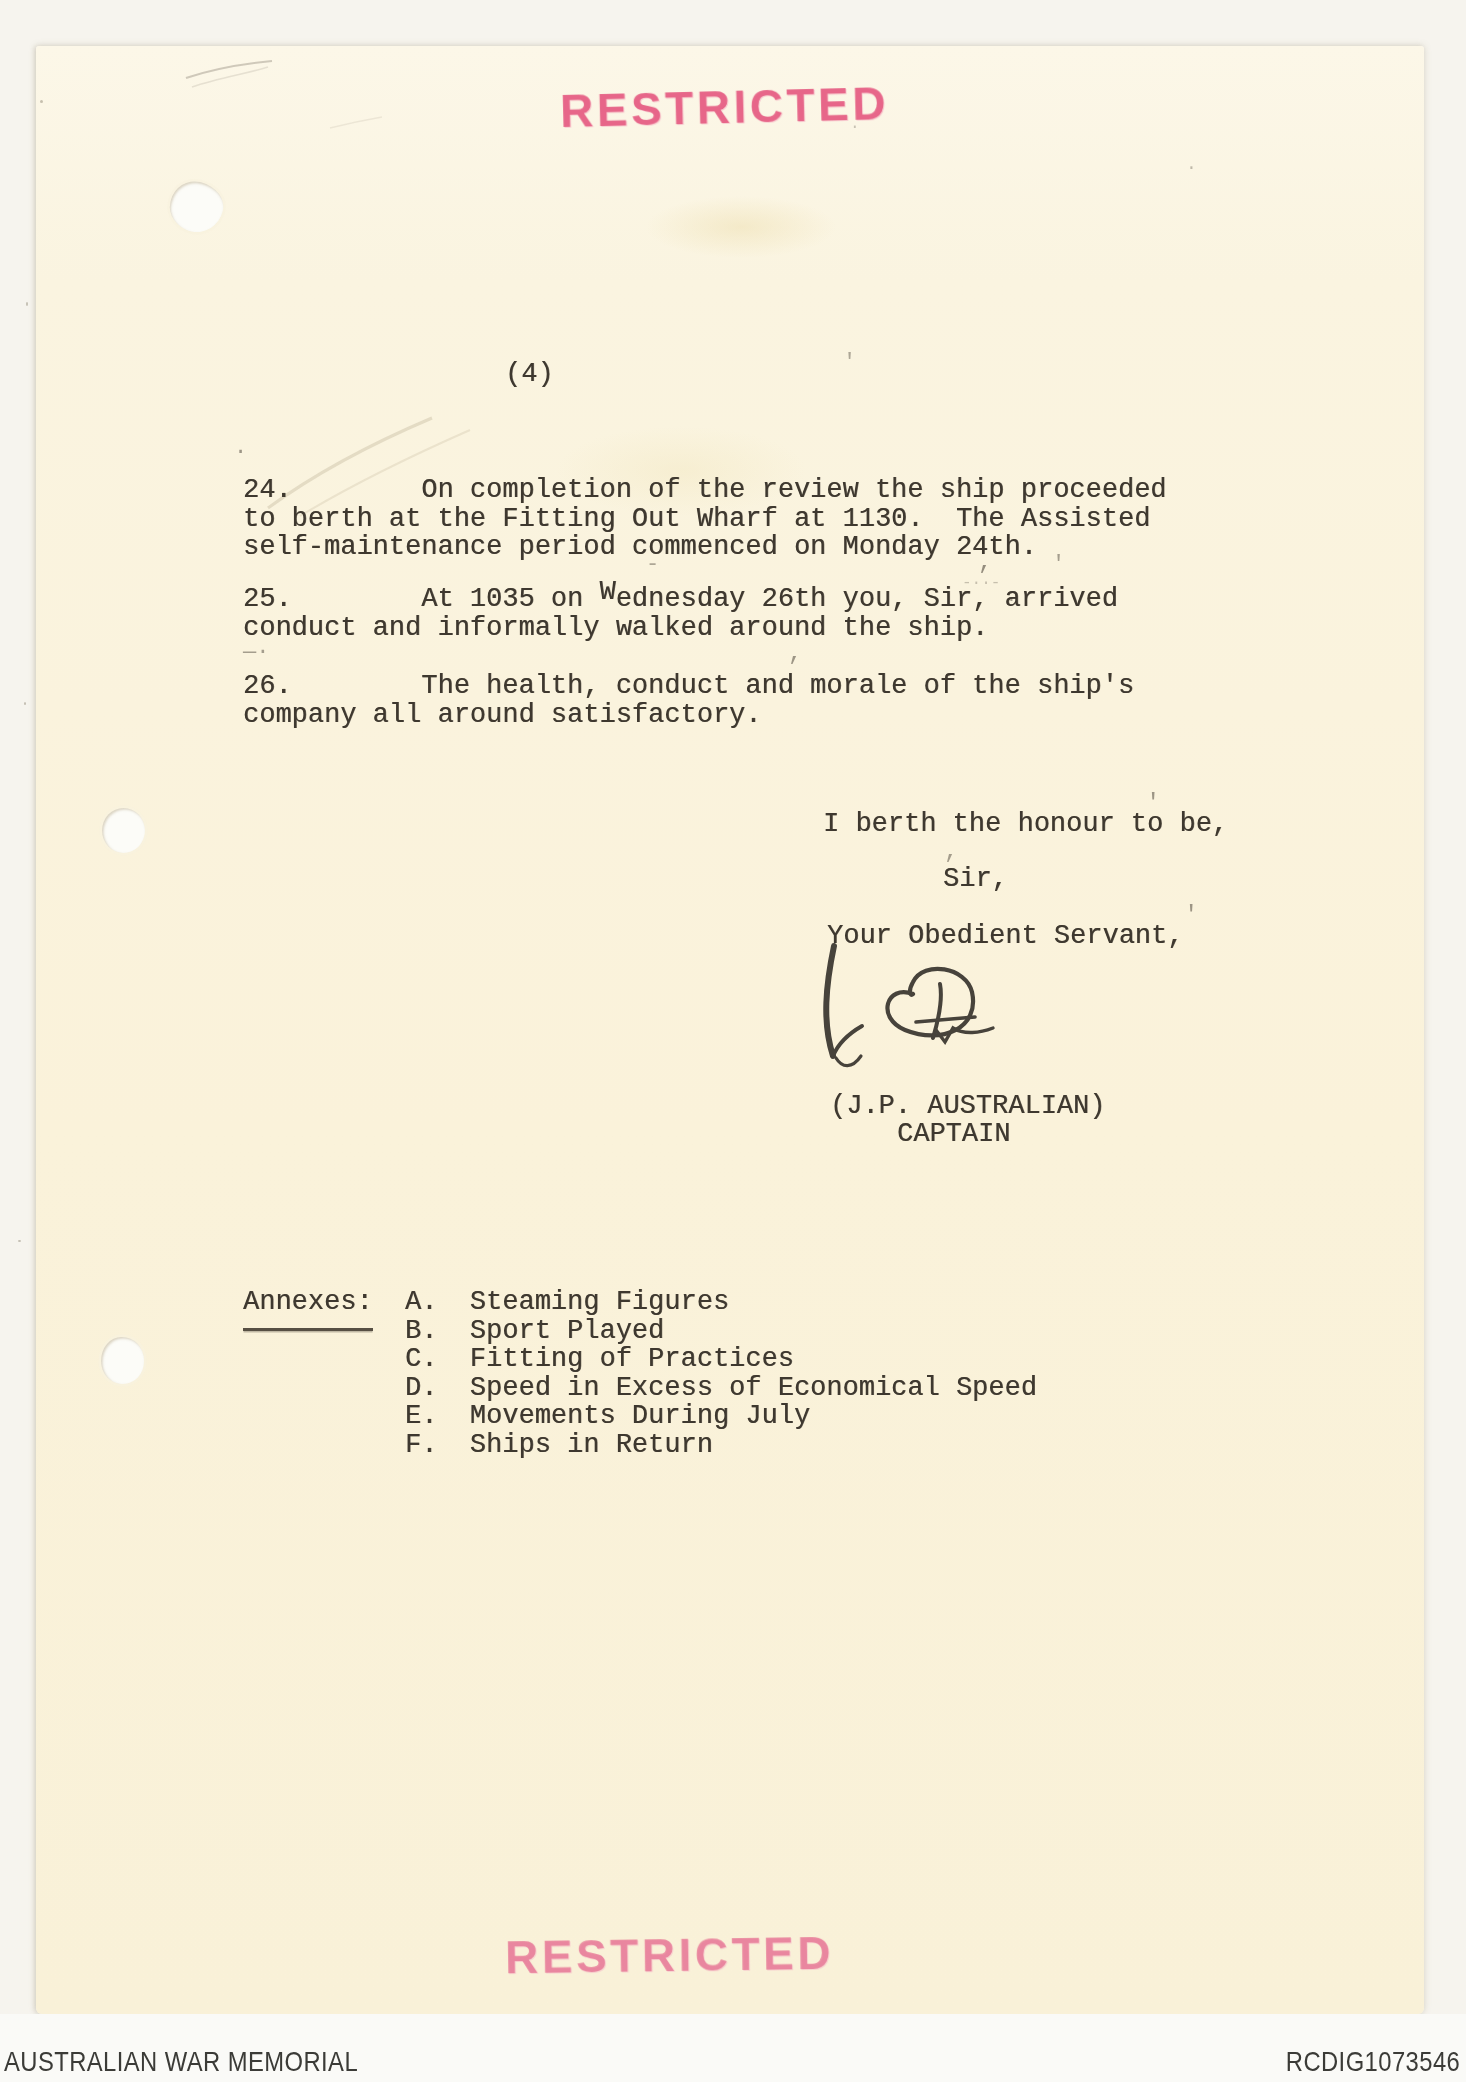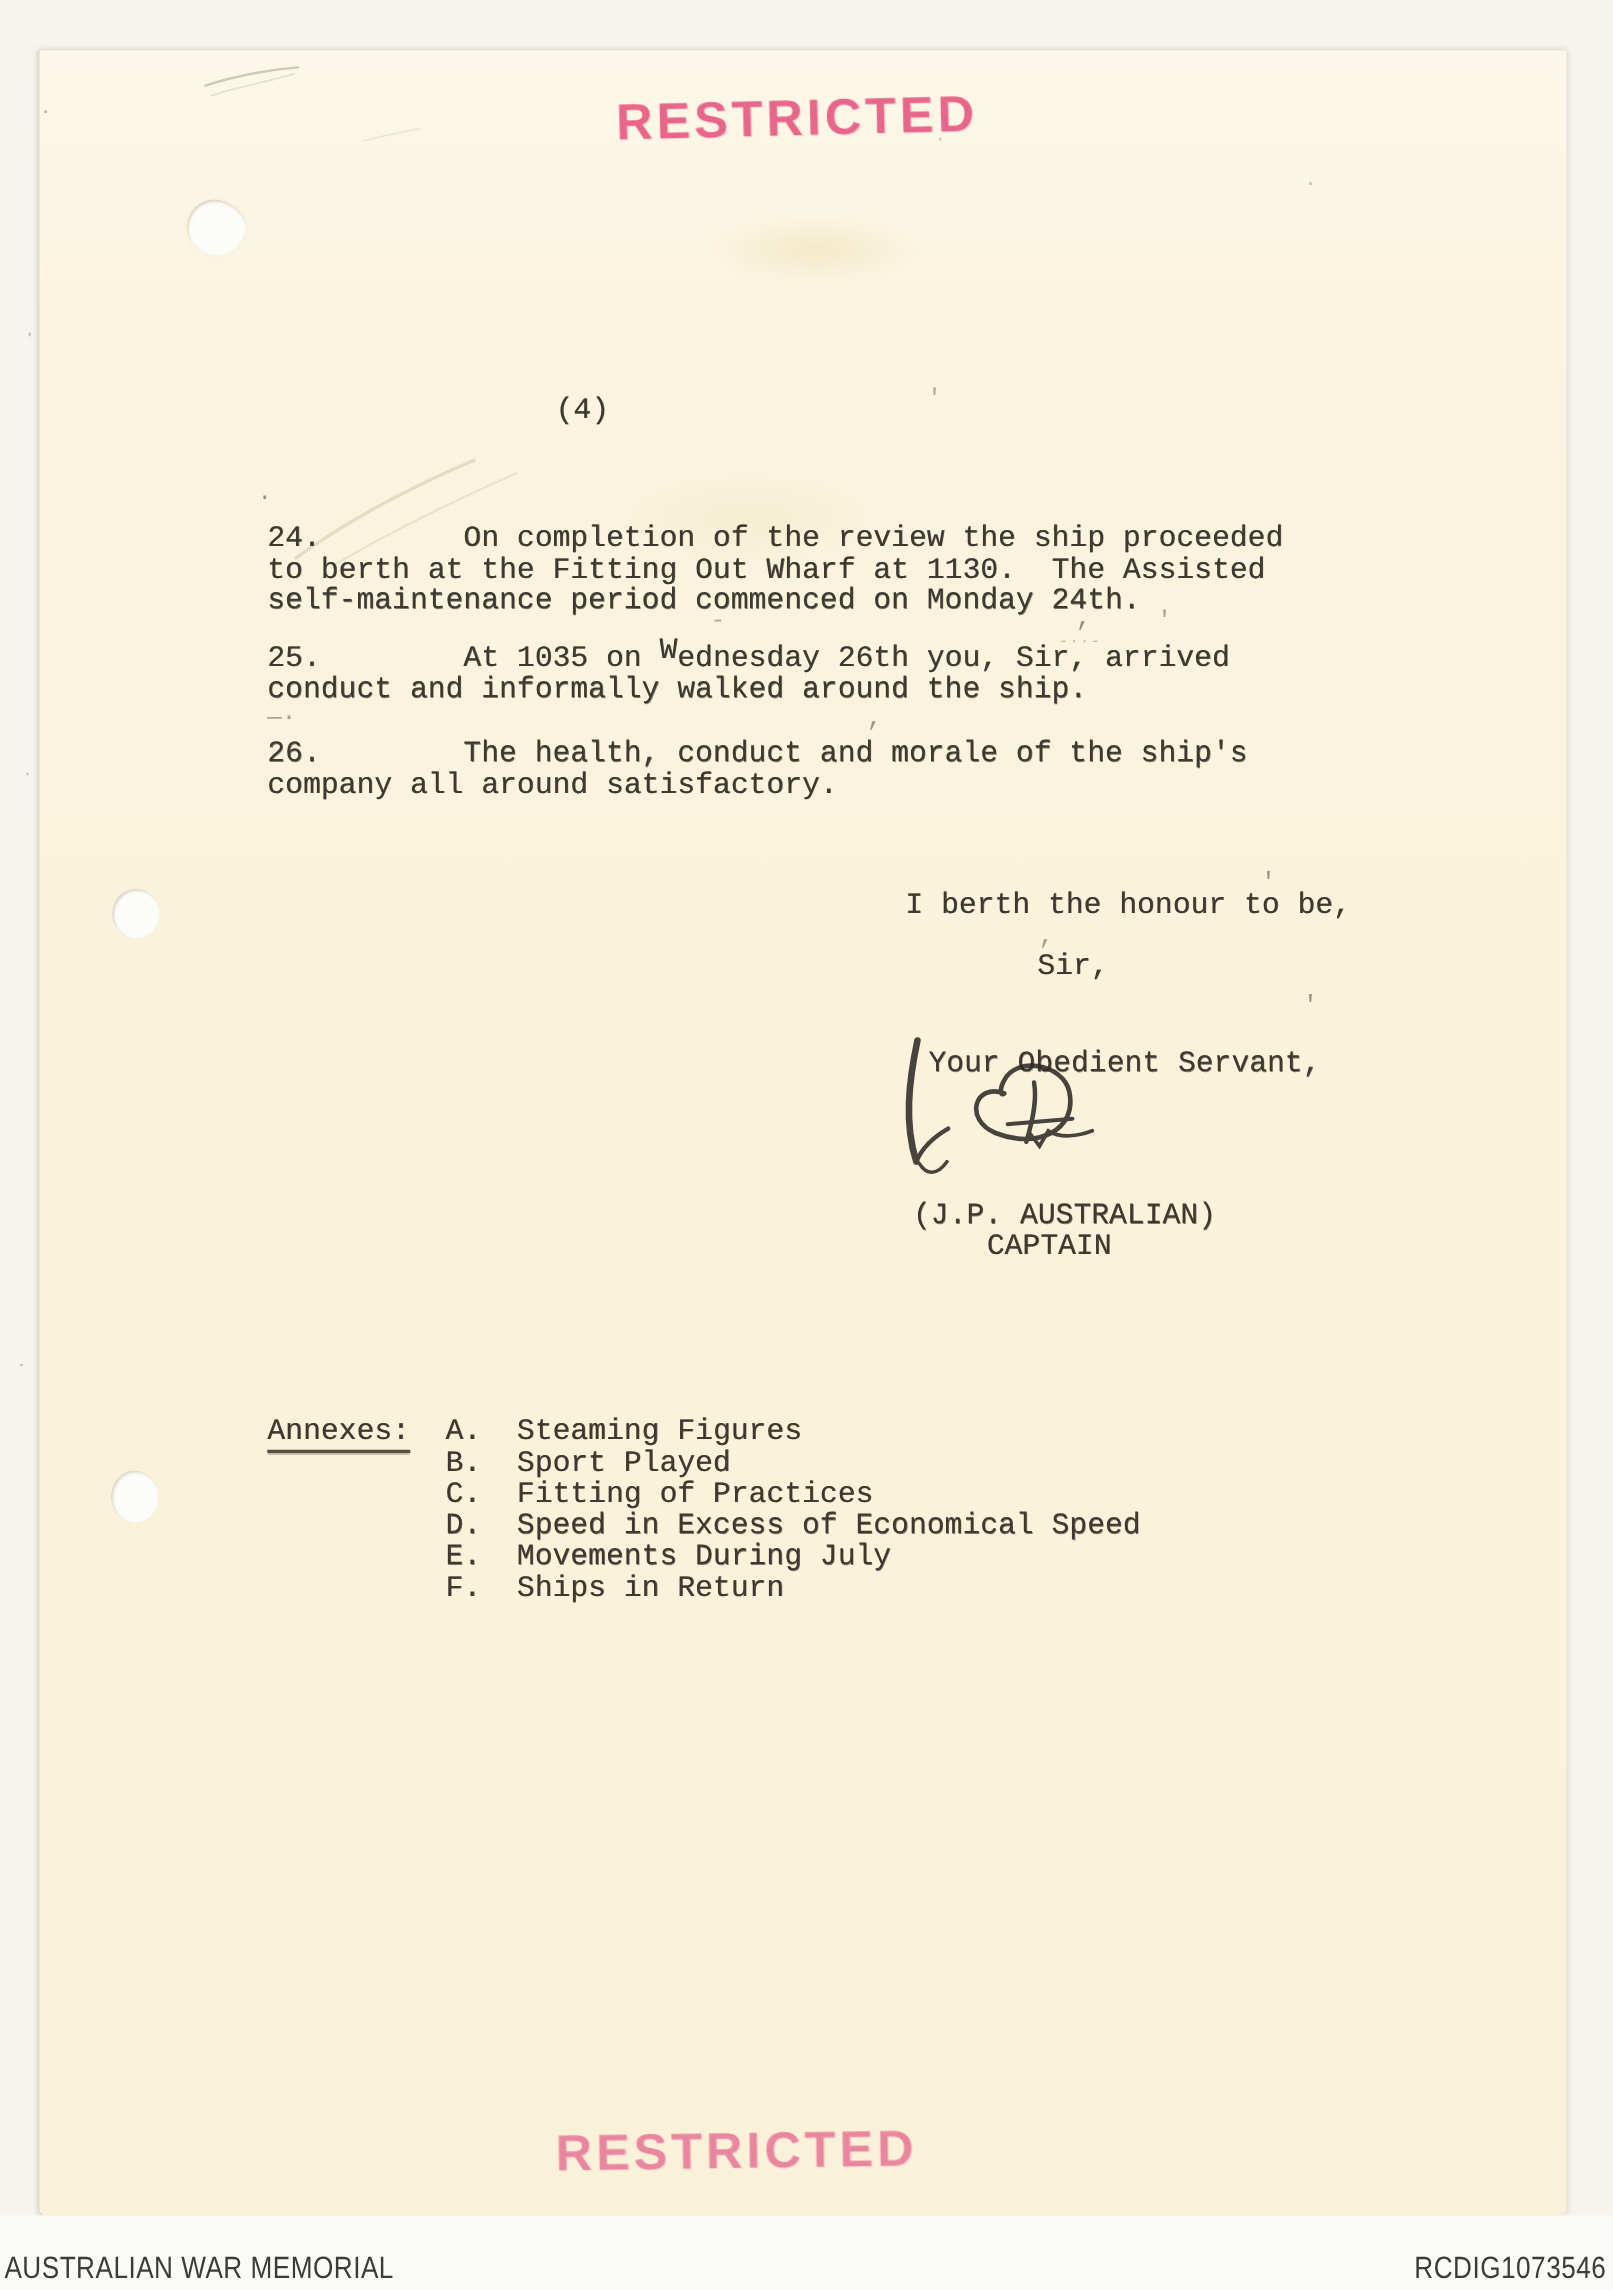--- a/index.html
+++ b/index.html
@@ -34,21 +34,21 @@
     text-shadow:1px 1px 0 rgba(244,160,185,.45);
   }
   .stamp.bottom{
     left:505px;top:1928px;color:rgba(224,80,125,.58);
     transform:rotate(-0.8deg);
     text-shadow:1px 1px 0 rgba(244,170,195,.4);
   }
   .underlined{
     border-bottom:3.5px solid rgba(58,50,40,.85);
     box-shadow:0 2px 0 -0.5px rgba(58,50,40,.3);
-    padding-bottom:1px;
+    padding-bottom:11px;
   }
   .hole{
     position:absolute;background:#fcfcf8;
     box-shadow:inset 1.5px 1.5px 2.5px rgba(165,148,108,.38),0 0 0 2.5px rgba(248,242,222,.7);
   }
   .hole.h1{left:170px;top:182px;width:53px;height:50px;border-radius:46% 54% 50% 52%/50% 46% 56% 48%;transform:rotate(14deg);}
   .hole.h2{left:102px;top:808px;width:43px;height:45px;border-radius:50%;}
   .hole.h3{left:101px;top:1337px;width:43px;height:47px;border-radius:48% 52% 50% 50%/52% 50% 48% 50%;}
   .signature-svg{position:absolute;left:812px;top:942px;}
   .pencil-svg,.artifact-layer{position:absolute;left:0;top:0;pointer-events:none;}
@@ -104,21 +104,21 @@
 <span>self-maintenance period commenced on Monday 24th.</span></div>
 
 <div class="typed" style="left:243px;top:585px;"><span><span>25.        At 1035 on </span><span class="raised">W</span><span>ednesday 26th you, Sir, arrived</span></span>
 <span>conduct and informally walked around the ship.</span></div>
 
 <div class="typed" style="left:243px;top:672px;"><span>26.        The health, conduct and morale of the ship's</span>
 <span>company all around satisfactory.</span></div>
 
 <div class="typed" style="left:823px;top:810px;">I berth the honour to be,</div>
 <div class="typed" style="left:943px;top:865px;">Sir,</div>
-<div class="typed" style="left:844px;top:922px;margin-top:32px;">Your Obedient Servant,</div>
+<div class="typed" style="left:827px;top:922px;">Your Obedient Servant,</div>
 
 <svg class="signature-svg" width="200" height="155" viewBox="0 0 200 155">
   <g stroke="#2f2b26" fill="none" stroke-linecap="round" opacity="0.88">
     <path d="M22,4 C 14,42 10,80 21,114" stroke-width="6"></path>
     <path d="M21,114 C 26,102 36,92 50,84" stroke-width="4"></path>
     <path d="M24,116 C 30,126 40,127 49,114" stroke-width="3.2"></path>
     <path d="M101,52 C 74,42 64,76 93,88 C 130,103 168,86 160,50 C 154,25 112,18 101,40 C 96,49 98,55 101,52" stroke-width="4.2"></path>
     <path d="M121,96 C 127,76 131,58 128,42" stroke-width="4"></path>
     <path d="M104,80 L 163,75" stroke-width="3.6"></path>
     <path d="M124,88 L 133,100 L 141,86 C 152,93 168,91 181,86" stroke-width="3.4"></path>

